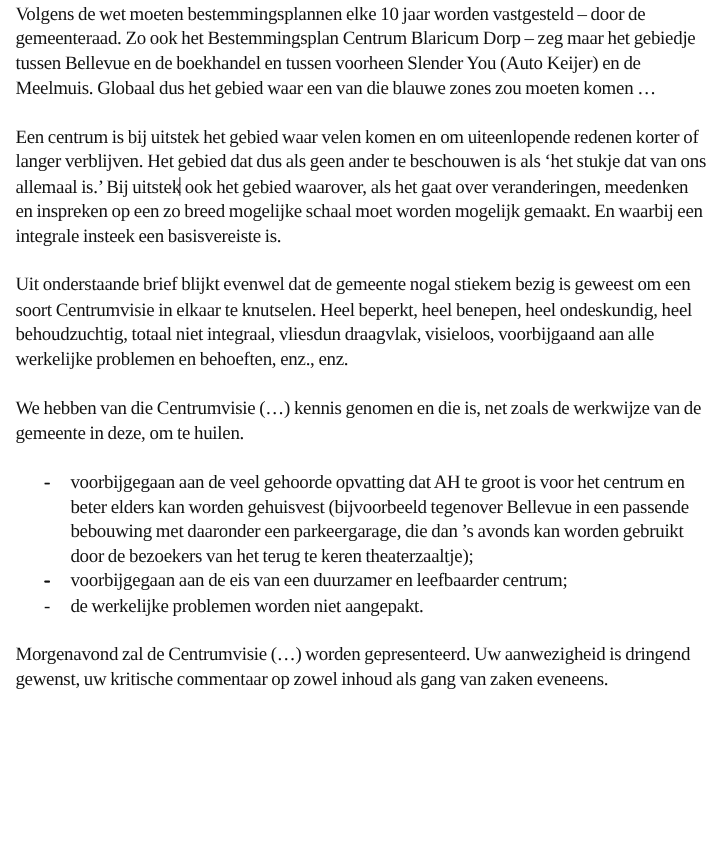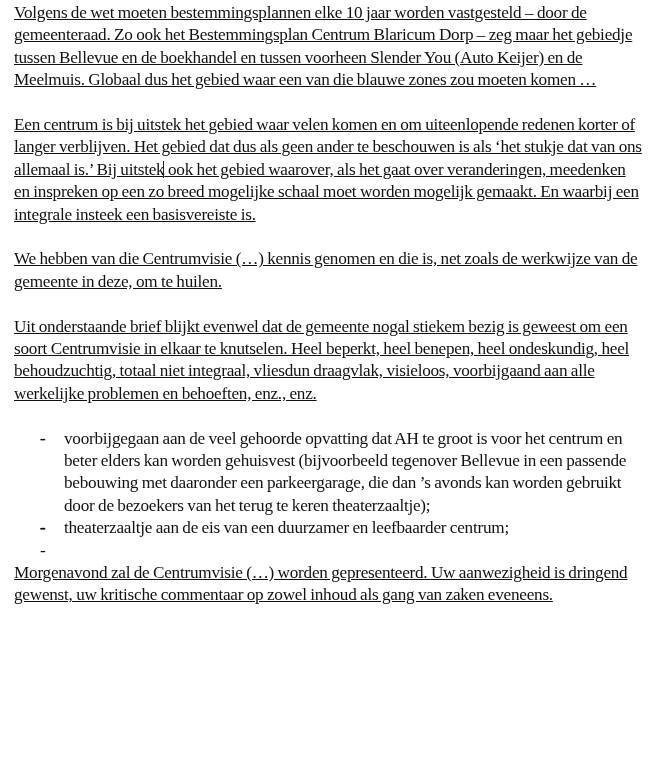--- a/index.html
+++ b/index.html
@@ -20,21 +20,20 @@
     left: 14px;
     top: 2px;
     width: 630px;
     font-size: 17.2px;
     line-height: 22.4px;
     letter-spacing: -0.25px;
     word-spacing: -0.5px;
   }
   .para {
     margin: 0 0 22.4px 0;
-    text-decoration: underline;
   }
   .bullets {
     list-style: none;
     margin: 0 0 22.4px 0;
     padding: 0;
   }
   .bullet {
     position: relative;
     padding-left: 50px;
   }
@@ -54,45 +53,46 @@
 </style>
 </head>
 <body>
 
 <div class="doc">
 
   <p class="para">Volgens de wet moeten bestemmingsplannen elke 10 jaar worden vastgesteld – door de gemeenteraad. Zo ook het Bestemmingsplan Centrum Blaricum Dorp – zeg maar het gebiedje tussen Bellevue en de boekhandel en tussen voorheen Slender You (Auto Keijer) en de Meelmuis. Globaal dus het gebied waar een van die blauwe zones zou moeten komen …</p>
 
   <p class="para"><span>Een centrum is bij uitstek het gebied waar velen komen en om uiteenlopende redenen korter of langer verblijven. Het  gebied dat dus als geen ander te beschouwen is als ‘het stukje dat van ons allemaal is.’ Bij uitstek</span><span class="cursor"></span><span> ook het gebied waarover, als het gaat over veranderingen, meedenken en inspreken op een zo breed mogelijke schaal moet worden mogelijk gemaakt. En waarbij een integrale insteek een basisvereiste is.</span></p>
 
+  <p class="para">Uit onderstaande brief blijkt evenwel dat de gemeente nogal stiekem bezig is geweest om een soort Centrumvisie in elkaar te knutselen. Heel beperkt, heel benepen, heel ondeskundig, heel behoudzuchtig, totaal niet integraal, vliesdun draagvlak, visieloos, voorbijgaand aan alle werkelijke problemen en behoeften, enz., enz.</p>
+
   <p class="para">We hebben van die Centrumvisie (…) kennis genomen en die is, net zoals de werkwijze van de gemeente in deze, om te huilen.</p>
-
-  <p class="para">Uit onderstaande brief blijkt evenwel dat de gemeente nogal stiekem bezig is geweest om een soort Centrumvisie in elkaar te knutselen. Heel beperkt, heel benepen, heel ondeskundig, heel behoudzuchtig, totaal niet integraal, vliesdun draagvlak, visieloos, voorbijgaand aan alle werkelijke problemen en behoeften, enz., enz.</p>
 
   <ul class="bullets">
     <li class="bullet">
       <span class="dash">-</span>
     </li>
     <li class="bullet">
       <span class="dash">-</span>
       <span>voorbijgegaan aan de veel gehoorde opvatting dat AH te groot is voor het centrum en beter elders kan worden gehuisvest (bijvoorbeeld tegenover Bellevue in een passende bebouwing met daaronder een parkeergarage, die dan ’s avonds kan worden gebruikt door de bezoekers van het terug te keren theaterzaaltje);</span>
     </li>
     <li class="bullet">
       <span class="dash">-</span>
     </li>
     <li class="bullet">
       <span class="dash">-</span>
     </li>
     <li class="bullet">
       <span class="dash">-</span>
     </li>
     <li class="bullet">
       <span class="dash">-</span>
-      <span>theaterzaaltje aan de eis van een duurzamer en leefbaarder centrum;</span>
+      <span>voorbijgegaan aan de eis van een duurzamer en leefbaarder centrum;</span>
     </li>
     <li class="bullet">
       <span class="dash">-</span>
+      <span>de werkelijke problemen worden niet aangepakt.</span>
     </li>
   </ul>
 
   <p class="para">Morgenavond zal de Centrumvisie (…) worden gepresenteerd. Uw aanwezigheid is dringend gewenst, uw kritische commentaar op zowel inhoud als gang van zaken eveneens.</p>
 
 </div>
 
 </body></html>

